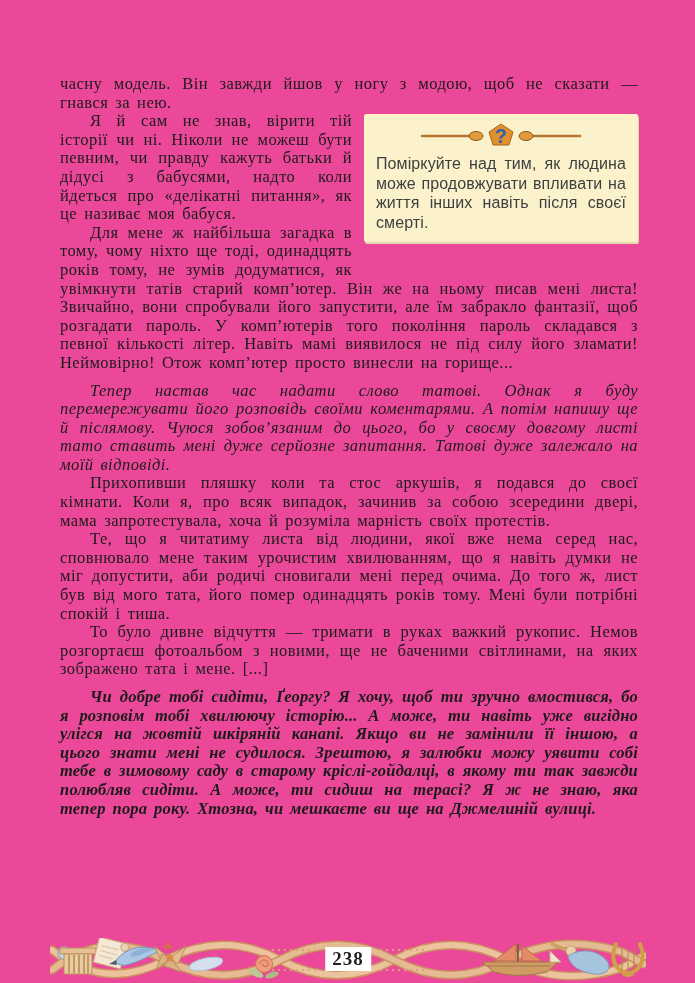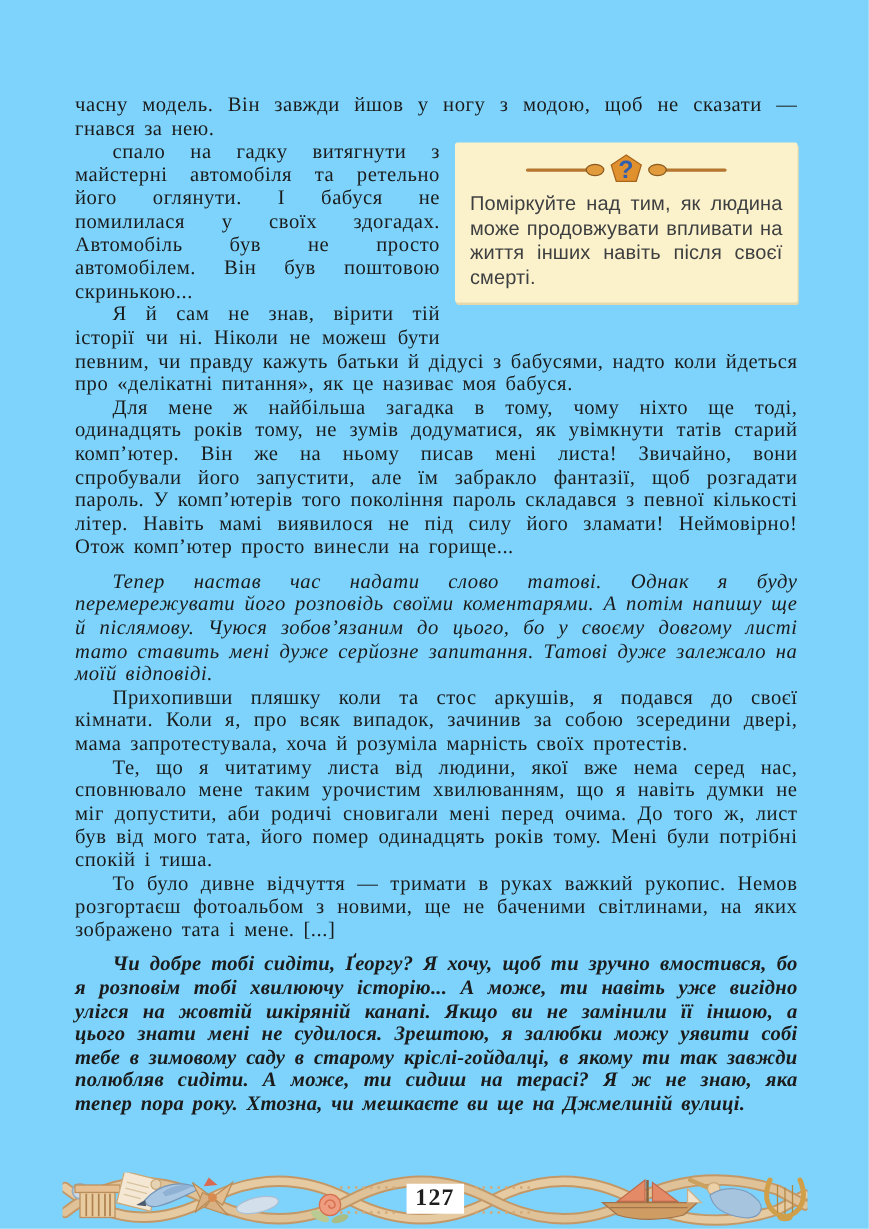--- a/index.html
+++ b/index.html
@@ -3,21 +3,21 @@
 <meta charset="utf-8">
 <style>
   html, body {
     margin: 0; padding: 0;
     width: 695px; height: 983px;
     background: #ffffff;
     overflow: hidden;
   }
   .page {
     position: absolute; inset: 0;
-    background: #7dd3fc;
+    background: #ec4899;
     font-family: "Liberation Serif", serif;
   }
   .text-block {
     position: absolute;
     left: 60px; top: 75px; width: 578px;
     color: #1b1b1b;
     font-size: 16.5px;
     line-height: 18.6px;
     letter-spacing: 0.45px;
     word-spacing: 2.5px;
@@ -93,21 +93,21 @@
           <span class="callout-ornament"><svg width="166" height="27" viewBox="0 0 166 27" xmlns="http://www.w3.org/2000/svg">
             <line x1="4" y1="14" x2="60" y2="14" stroke="#b5772f" stroke-width="2.6" stroke-linecap="round"></line>
             <line x1="106" y1="14" x2="162" y2="14" stroke="#b5772f" stroke-width="2.6" stroke-linecap="round"></line>
             <ellipse cx="58" cy="14" rx="7" ry="4.5" fill="#e19a3c" stroke="#8a5a1e" stroke-width="1"></ellipse>
             <ellipse cx="108" cy="14" rx="7" ry="4.5" fill="#e19a3c" stroke="#8a5a1e" stroke-width="1"></ellipse>
             <path d="M83,2 L95,10 L91,23 L75,23 L71,10 Z" fill="#e0912e" stroke="#a8641c" stroke-width="1"></path>
             <text x="83" y="20.5" text-anchor="middle" font-family="Liberation Sans, sans-serif" font-size="20" font-weight="bold" fill="#2f5fae">?</text>
           </svg></span>
           <span class="callout-text">Поміркуйте над тим, як людина може продовжувати впливати на життя інших навіть після своєї смерті.</span>
         </span>
-      <span>спало на гадку витягнути з майстерні автомобіля та ретельно його оглянути. І бабуся не помилилася у своїх здогадах. Автомобіль був не просто автомобілем. Він був поштовою скринькою...</span></p>
+      </p>
 
     <p>Я й сам не знав, вірити тій історії чи ні. Ніколи не можеш бути певним, чи правду кажуть батьки й дідусі з бабусями, надто коли йдеться про «делікатні питання», як це називає моя бабуся.</p>
     <p>Для мене ж найбільша загадка в тому, чому ніхто ще тоді, одинадцять років тому, не зумів додуматися, як увімкнути татів старий комп’ютер. Він же на ньому писав мені листа! Звичайно, вони спробували його запустити, але їм забракло фантазії, щоб розгадати пароль. У комп’ютерів того покоління пароль складався з певної кількості літер. Навіть мамі виявилося не під силу його зламати! Неймовірно! Отож комп’ютер просто винесли на горище...</p>
     <p class="gap-above">Тепер настав час надати слово татові. Однак я буду перемережувати його розповідь своїми коментарями. А потім напишу ще й післямову. Чуюся зобов’язаним до цього, бо у своєму довгому листі тато ставить мені дуже серйозне запитання. Татові дуже залежало на моїй відповіді.</p>
     <p>Прихопивши пляшку коли та стос аркушів, я подався до своєї кімнати. Коли я, про всяк випадок, зачинив за собою зсередини двері, мама запротестувала, хоча й розуміла марність своїх протестів.</p>
     <p>Те, що я читатиму листа від людини, якої вже нема серед нас, сповнювало мене таким урочистим хвилюванням, що я навіть думки не міг допустити, аби родичі сновигали мені перед очима. До того ж, лист був від мого тата, його помер одинадцять років тому. Мені були потрібні спокій і тиша.</p>
     <p>То було дивне відчуття — тримати в руках важкий рукопис. Немов розгортаєш фотоальбом з новими, ще не баченими світлинами, на яких зображено тата і мене. [...]</p>
     <p class="letter gap-above">Чи добре тобі сидіти, Ґеоргу? Я хочу, щоб ти зручно вмостився, бо я розповім тобі хвилюючу історію... А може, ти навіть уже вигідно улігся на жовтій шкіряній канапі. Якщо ви не замінили її іншою, а цього знати мені не судилося. Зрештою, я залюбки можу уявити собі тебе в зимовому саду в старому кріслі-гойдалці, в якому ти так завжди полюбляв сидіти. А може, ти сидиш на терасі? Я ж не знаю, яка тепер пора року. Хтозна, чи мешкаєте ви ще на Джмелиній вулиці.</p>
 
   </div>
@@ -170,16 +170,16 @@
         <path d="M516,12 L502,6" stroke="#caa15f" stroke-width="3.5" stroke-linecap="round"></path>
         <circle cx="521" cy="13" r="5" fill="#ecd0a8" stroke="#c9a878" stroke-width="1"></circle>
         <path d="M518,18 C530,10 546,12 554,20 C564,28 558,38 544,36 C530,34 520,28 518,18 Z" fill="#a6c4de" stroke="#7e9cbc" stroke-width="1"></path>
       </g>
       <g>
         <path d="M566,6 C560,20 564,32 578,36 C592,32 596,20 590,6" fill="none" stroke="#cf9f4a" stroke-width="4" stroke-linecap="round"></path>
         <path d="M572,10 V32 M578,12 V34 M584,10 V32" stroke="#b3873d" stroke-width="1"></path>
         <ellipse cx="578" cy="36" rx="6" ry="3" fill="#cf9f4a"></ellipse>
       </g>
     </svg>
-    <span class="page-number">127</span>
+    <span class="page-number">238</span>
   </div>
 
 </div>
 
 </body></html>

